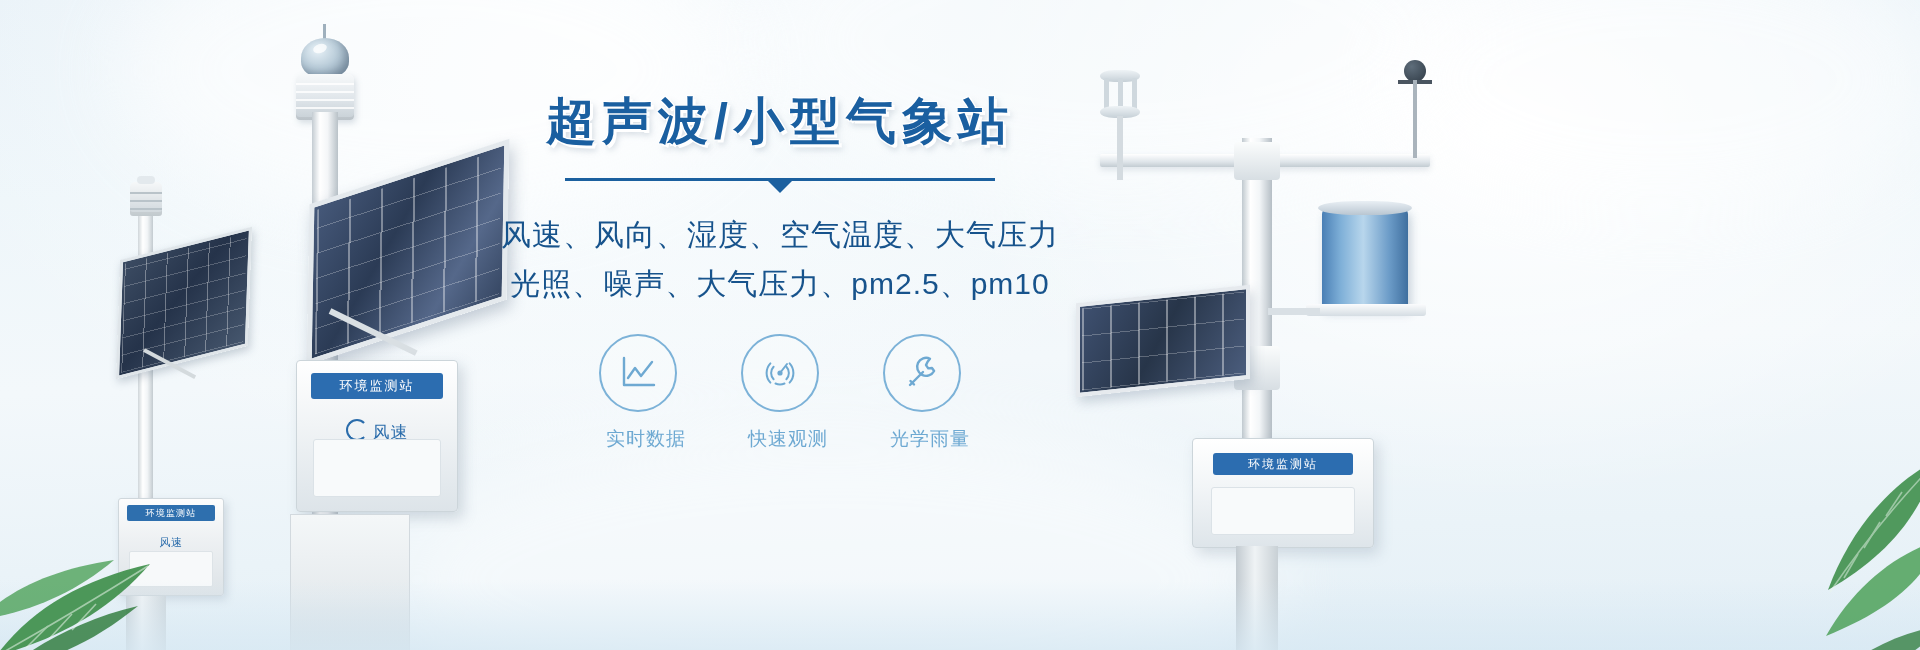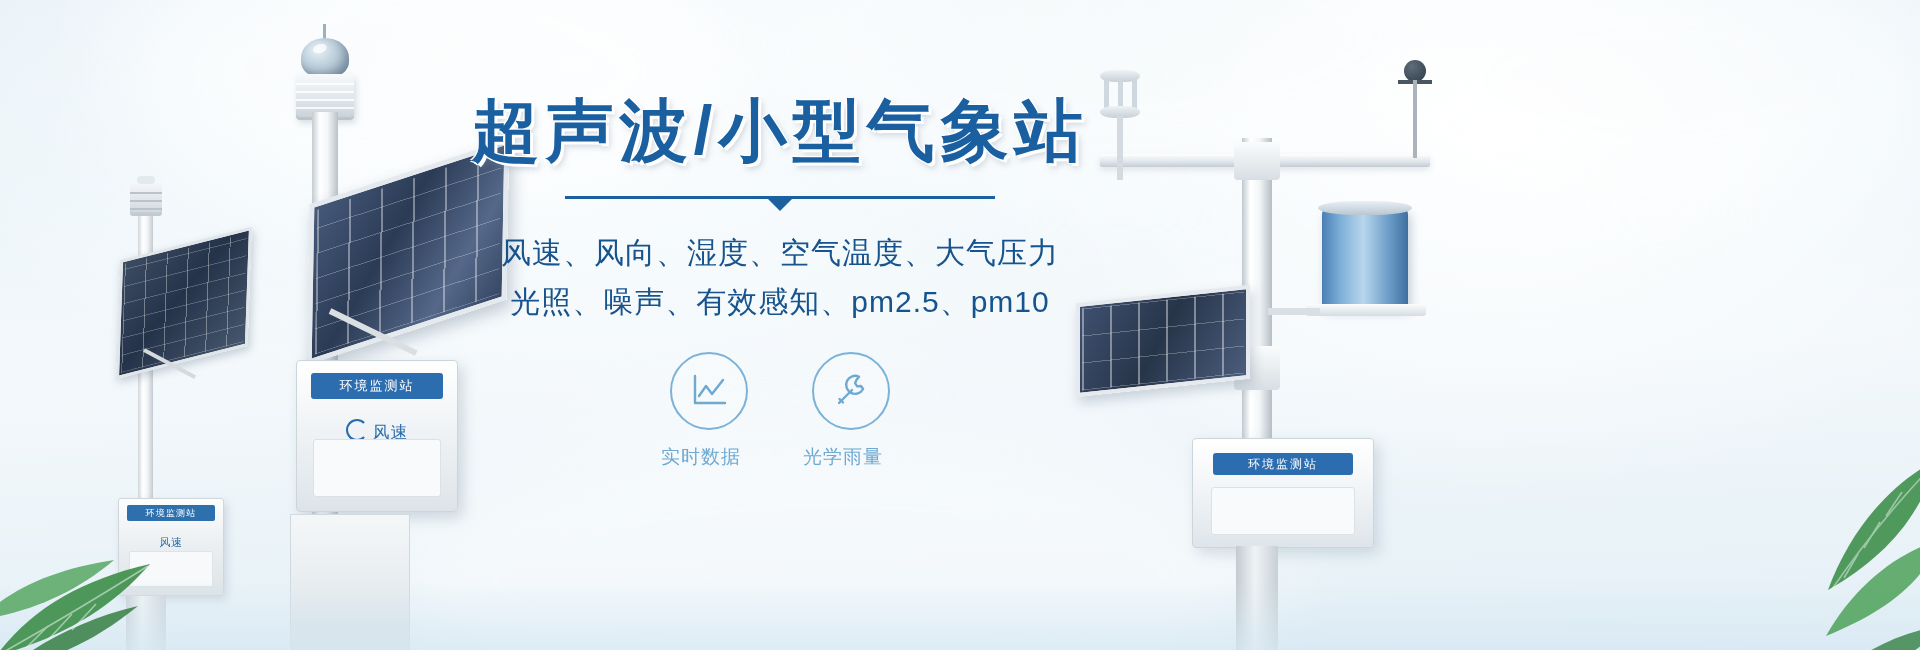--- a/index.html
+++ b/index.html
@@ -22,21 +22,21 @@
   .c2{left:760px;top:-120px;width:720px;height:320px;opacity:.45;}
   .c3{left:1380px;top:-60px;width:560px;height:280px;opacity:.4;}
   .c4{left:380px;top:420px;width:900px;height:320px;opacity:.5;}
 
   
   .center{
     position:absolute;left:430px;top:96px;width:700px;height:470px;
     text-align:center;z-index:40;
   }
   .title{
-    font-size:68px;font-weight:bold;letter-spacing:6px;
+    font-size:50px;font-weight:bold;letter-spacing:6px;
     color:#1a5fa0;line-height:1;
     margin:0 0 6px 0;white-space:nowrap;
     text-shadow:
        3px 3px 0 #ffffff, -1px -1px 0 #ffffff,
        1px -1px 0 #ffffff, -1px 1px 0 #ffffff,
        4px 5px 6px rgba(120,140,160,.35);
   }
   .divider-wrap{
     position:relative;width:430px;margin:32px auto 0 auto;height:16px;
   }
@@ -48,21 +48,21 @@
     width:0;height:0;border-left:13px solid transparent;border-right:13px solid transparent;
     border-top:13px solid #1b609f;
   }
   .sub{
     margin-top:18px;font-size:30px;color:#17538c;letter-spacing:1px;
     line-height:1.56;font-weight:400;white-space:nowrap;
   }
   .features{
     display:flex;justify-content:center;gap:46px;margin-top:26px;
   }
-  .feature{width:96px;text-align:left;}
+  .feature{width:96px;text-align:right;}
   .fcircle{
     width:74px;height:74px;border:2px solid #7cb2d8;border-radius:50%;
     margin:0 auto;display:flex;align-items:center;justify-content:center;
     background:rgba(255,255,255,.18);
   }
   .fcircle svg{display:block;}
   .flabel{
     margin-top:14px;font-size:19px;color:#6ea9d2;letter-spacing:1px;white-space:nowrap;
   }
 
@@ -274,34 +274,48 @@
   <div class="center">
 
     <h1 class="title">超声波/小型气象站</h1>
 
     <div class="divider-wrap">
       <div class="divider-line"></div>
       <div class="divider-tri"></div>
     </div>
 
     <div class="sub">风速、风向、湿度、空气温度、大气压力</div>
-    <div class="sub" style="margin-top:2px">光照、噪声、有效感知、pm2.5、pm10</div>
+    <div class="sub" style="margin-top:2px">光照、噪声、大气压力、pm2.5、pm10</div>
 
     <div class="features">
 
       <div class="feature">
         <div class="fcircle">
           <svg width="40" height="38" viewBox="0 0 40 38" fill="none" stroke="#6ea9d2" stroke-width="2.4" stroke-linecap="round" stroke-linejoin="round">
             <polyline points="6,4 6,31 36,31"></polyline>
             <polyline points="10,24 17,14 23,22 34,8"></polyline>
           </svg>
         </div>
         <div class="flabel">实时数据</div>
       </div>
 
+      <div class="feature">
+        <div class="fcircle">
+          <svg width="40" height="40" viewBox="0 0 40 40" fill="none" stroke="#6ea9d2" stroke-width="2" stroke-linecap="round">
+            <circle cx="20" cy="20" r="2.6" fill="#6ea9d2" stroke="none"></circle>
+            <path d="M20 20 L27 11"></path>
+            <path d="M13.6 26.2 A9 9 0 0 1 13.6 13.8"></path>
+            <path d="M26.4 13.8 A9 9 0 0 1 26.4 26.2"></path>
+            <path d="M10.4 29.6 A14 14 0 0 1 10.4 10.4"></path>
+            <path d="M29.6 10.4 A14 14 0 0 1 29.6 29.6"></path>
+            <path d="M15.5 30.5 A12 12 0 0 0 24.5 30.5"></path>
+          </svg>
+        </div>
+        <div class="flabel">快速观测</div>
+      </div>
 
 
       <div class="feature">
         <div class="fcircle">
           <svg width="40" height="40" viewBox="0 0 40 40" fill="none" stroke="#6ea9d2" stroke-width="2.4" stroke-linecap="round" stroke-linejoin="round">
             <path d="M26.5 5.5 a9 9 0 1 0 6.2 11.4 l-2.6 -2.6 -3.6 1 -2.8 -2.8 1 -3.6 z" transform="rotate(10 26 14)"></path>
             <line x1="21" y1="19" x2="8" y2="32"></line>
             <line x1="8.5" y1="28" x2="12" y2="31.5"></line>
           </svg>
         </div>

